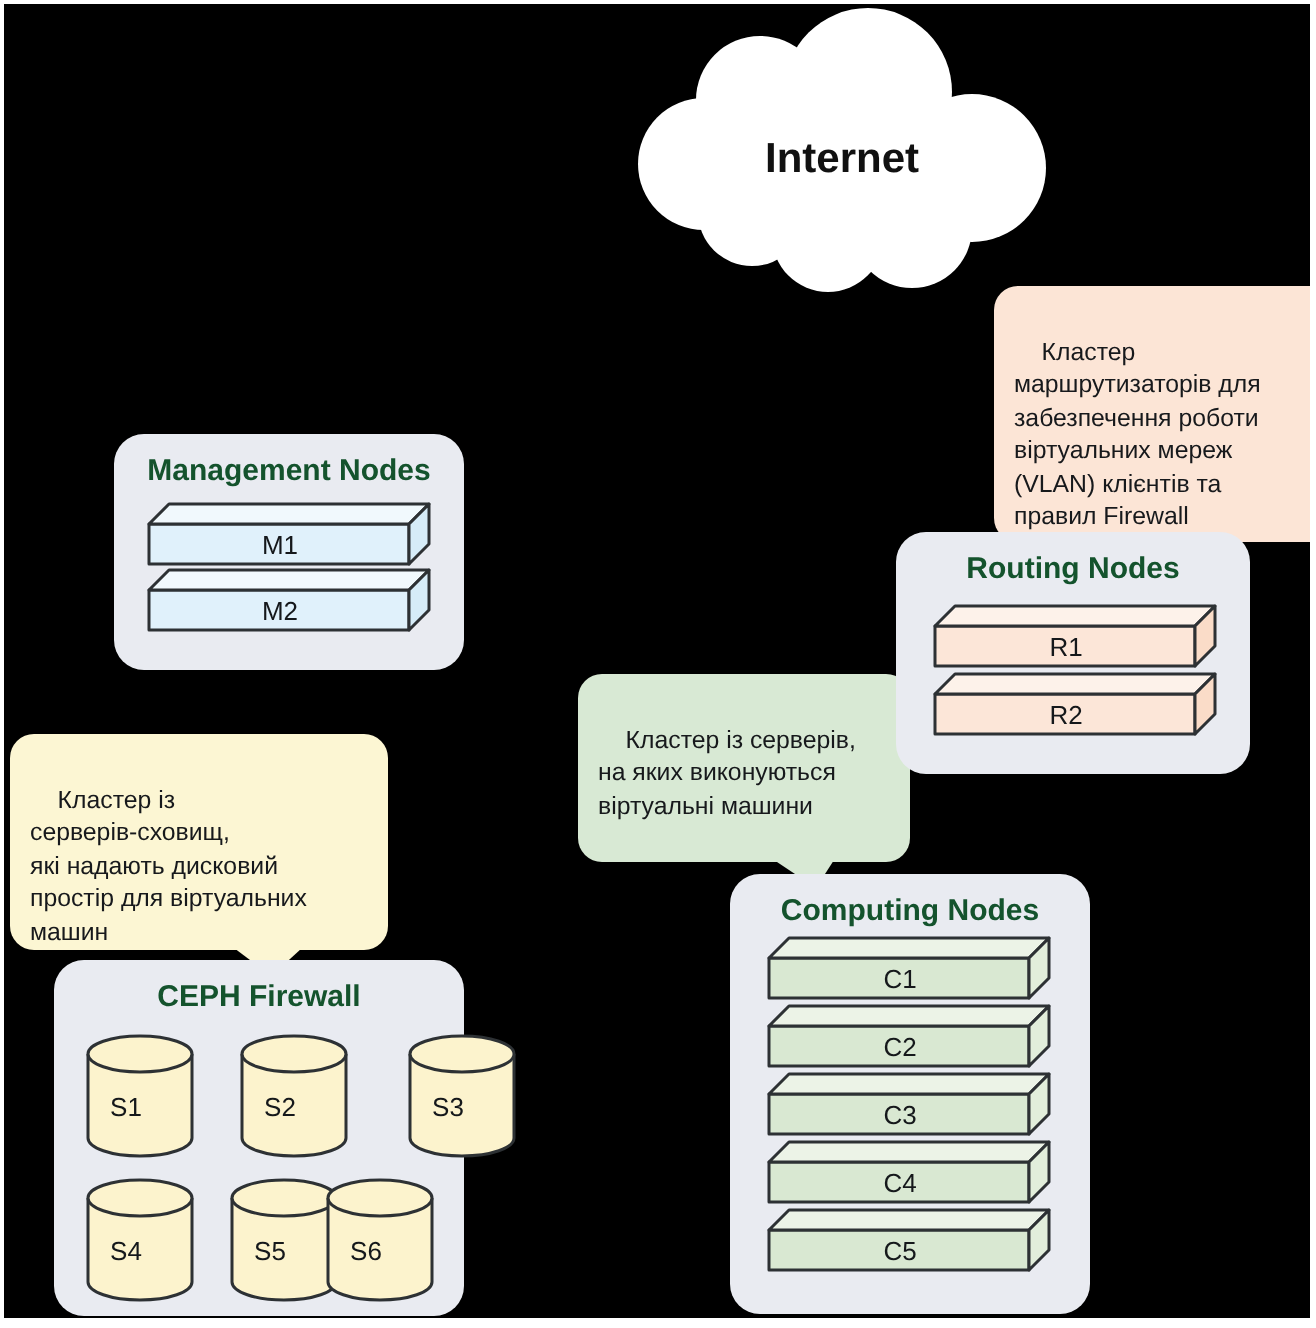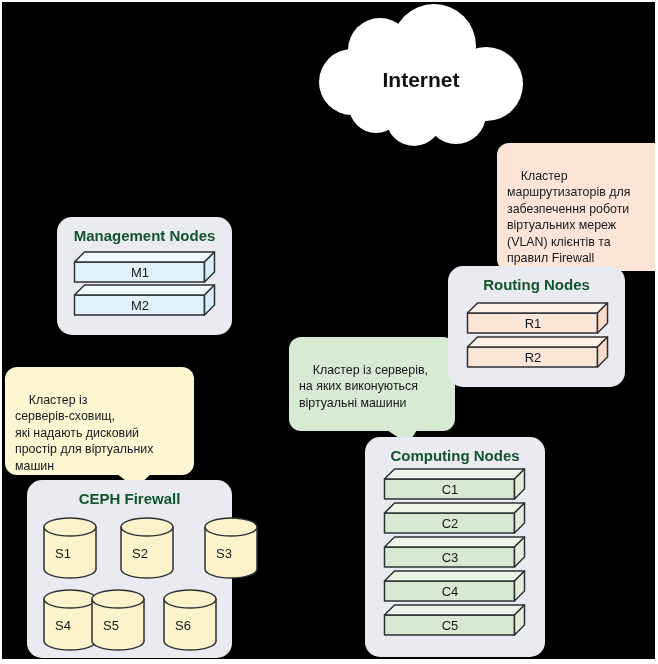--- a/index.html
+++ b/index.html
@@ -224,21 +224,21 @@
         </svg>
       <span class="cyl-label">S3</span>
     </div>
     <div class="cyl" style="left:16px;top:109px;">
       <svg width="54" height="62" viewBox="0 0 54 62">
           <path d="M1,10 V52 A26,9 0 0 0 53,52 V10"></path>
           <ellipse cx="27" cy="10" rx="26" ry="9"></ellipse>
         </svg>
       <span class="cyl-label">S4</span>
     </div>
-    <div class="cyl" style="left:64px;top:109px;">
+    <div class="cyl" style="left:88px;top:109px;">
       <svg width="54" height="62" viewBox="0 0 54 62">
           <path d="M1,10 V52 A26,9 0 0 0 53,52 V10"></path>
           <ellipse cx="27" cy="10" rx="26" ry="9"></ellipse>
         </svg>
       <span class="cyl-label">S5</span>
     </div>
     <div class="cyl" style="left:136px;top:109px;">
       <svg width="54" height="62" viewBox="0 0 54 62">
           <path d="M1,10 V52 A26,9 0 0 0 53,52 V10"></path>
           <ellipse cx="27" cy="10" rx="26" ry="9"></ellipse>

